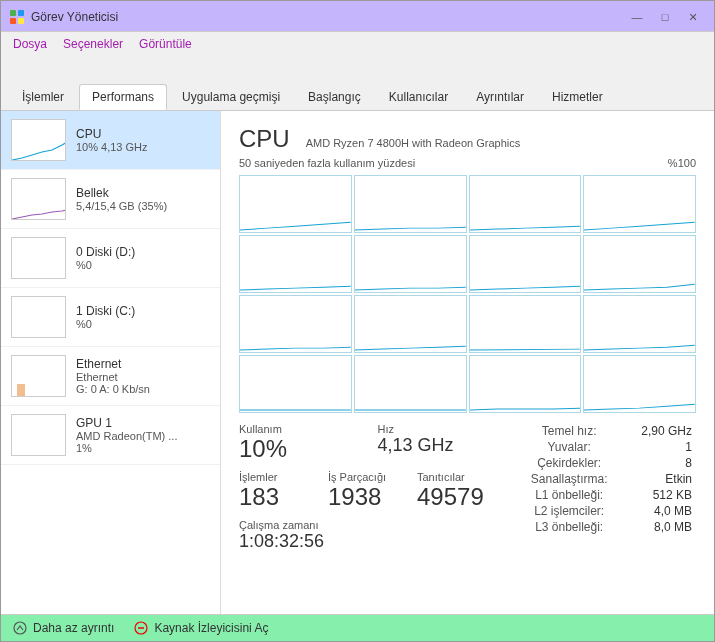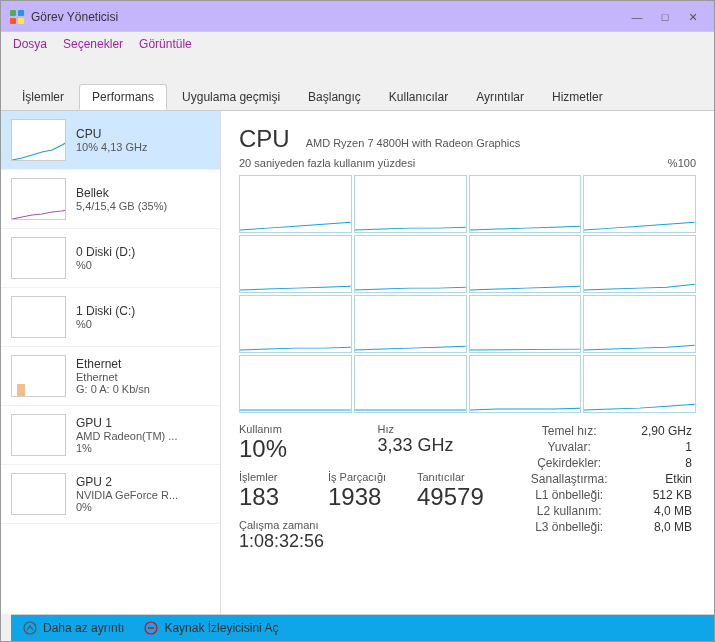--- a/index.html
+++ b/index.html
@@ -187,24 +187,23 @@
     .stats-right table { border-collapse: collapse; width: 100%; }
     .stats-right td { padding: 1px 4px; color: #333; }
     .stats-right td:first-child { color: #555; text-align: center; }
     .stats-right td:last-child { text-align: right; font-weight: 400; }
     .highlight { font-weight: bold; }
     .footer {
       display: flex;
       align-items: center;
       padding: 6px 12px;
       border-top: 1px solid #ccc;
-      background: #0ea5e9;
+      background: #86efac;
       gap: 20px;
       flex-shrink: 0;
-      margin-left: 10px;
     }
     .footer-btn {
       display: flex;
       align-items: center;
       gap: 6px;
       cursor: pointer;
       font-size: 12px;
       color: #333;
     }
 
@@ -325,43 +324,31 @@
             <polyline points="0,41 55,41" fill="none" stroke="#17a2d4" stroke-width="1.2"></polyline>
           </svg>
         </div>
         <div class="sidebar-info">
           <div class="sidebar-name">GPU 1</div>
           <div class="sidebar-value">AMD Radeon(TM) ...</div>
           <div class="sidebar-value">1%</div>
         </div>
       </div>
 
-      <div class="sidebar-item">
-        <div class="sidebar-thumb">
-          <svg width="55" height="42" viewBox="0 0 55 42">
-            <polyline points="0,41 55,41" fill="none" stroke="#17a2d4" stroke-width="1.2"></polyline>
-          </svg>
-        </div>
-        <div class="sidebar-info">
-          <div class="sidebar-name">GPU 2</div>
-          <div class="sidebar-value">NVIDIA GeForce R...</div>
-          <div class="sidebar-value">0%</div>
-        </div>
-      </div>
 
     </div>
 
     <div class="detail-panel">
       <div class="detail-header">
         <span class="detail-title">CPU</span>
         <span class="detail-subtitle">AMD Ryzen 7 4800H with Radeon Graphics</span>
       </div>
 
       <div class="header-row">
-        <span class="detail-label">20 saniyeden fazla kullanım yüzdesi</span>
+        <span class="detail-label">50 saniyeden fazla kullanım yüzdesi</span>
         <span class="percent-label">%100</span>
       </div>
 
       <div class="graphs-grid">
 
         <div class="graph-cell">
           <svg width="100%" height="100%" viewBox="0 0 80 58" preserveAspectRatio="none">
             <polyline points="0,56 20,54 40,52 60,50 80,48" fill="none" stroke="#17a2d4" stroke-width="1"></polyline>
           </svg>
         </div>
@@ -447,21 +434,21 @@
 
       <div class="stats-section">
         <div style="flex:1;">
           <div style="display:grid; grid-template-columns:1fr 1fr; gap:4px 20px; margin-bottom:8px;">
             <div class="stat-block">
               <div class="stat-label">Kullanım</div>
               <div class="stat-value">10%</div>
             </div>
             <div class="stat-block">
               <div class="stat-label">Hız</div>
-              <div class="stat-value-small">3,33 GHz</div>
+              <div class="stat-value-small">4,13 GHz</div>
             </div>
           </div>
           <div style="display:grid; grid-template-columns:1fr 1fr 1fr; gap:4px 10px; margin-bottom:8px;">
             <div class="stat-block">
               <div class="stat-label">İşlemler</div>
               <div class="stat-value">183</div>
             </div>
             <div class="stat-block">
               <div class="stat-label">İş Parçacığı</div>
               <div class="stat-value">1938</div>
@@ -494,21 +481,21 @@
             </tr>
             <tr>
               <td>Sanallaştırma:</td>
               <td class="highlight">Etkin</td>
             </tr>
             <tr>
               <td>L1 önbelleği:</td>
               <td>512 KB</td>
             </tr>
             <tr>
-              <td>L2 kullanım:</td>
+              <td>L2 işlemciler:</td>
               <td>4,0 MB</td>
             </tr>
             <tr>
               <td>L3 önbelleği:</td>
               <td>8,0 MB</td>
             </tr>
           </tbody>
             </table>
         </div>
       </div>

